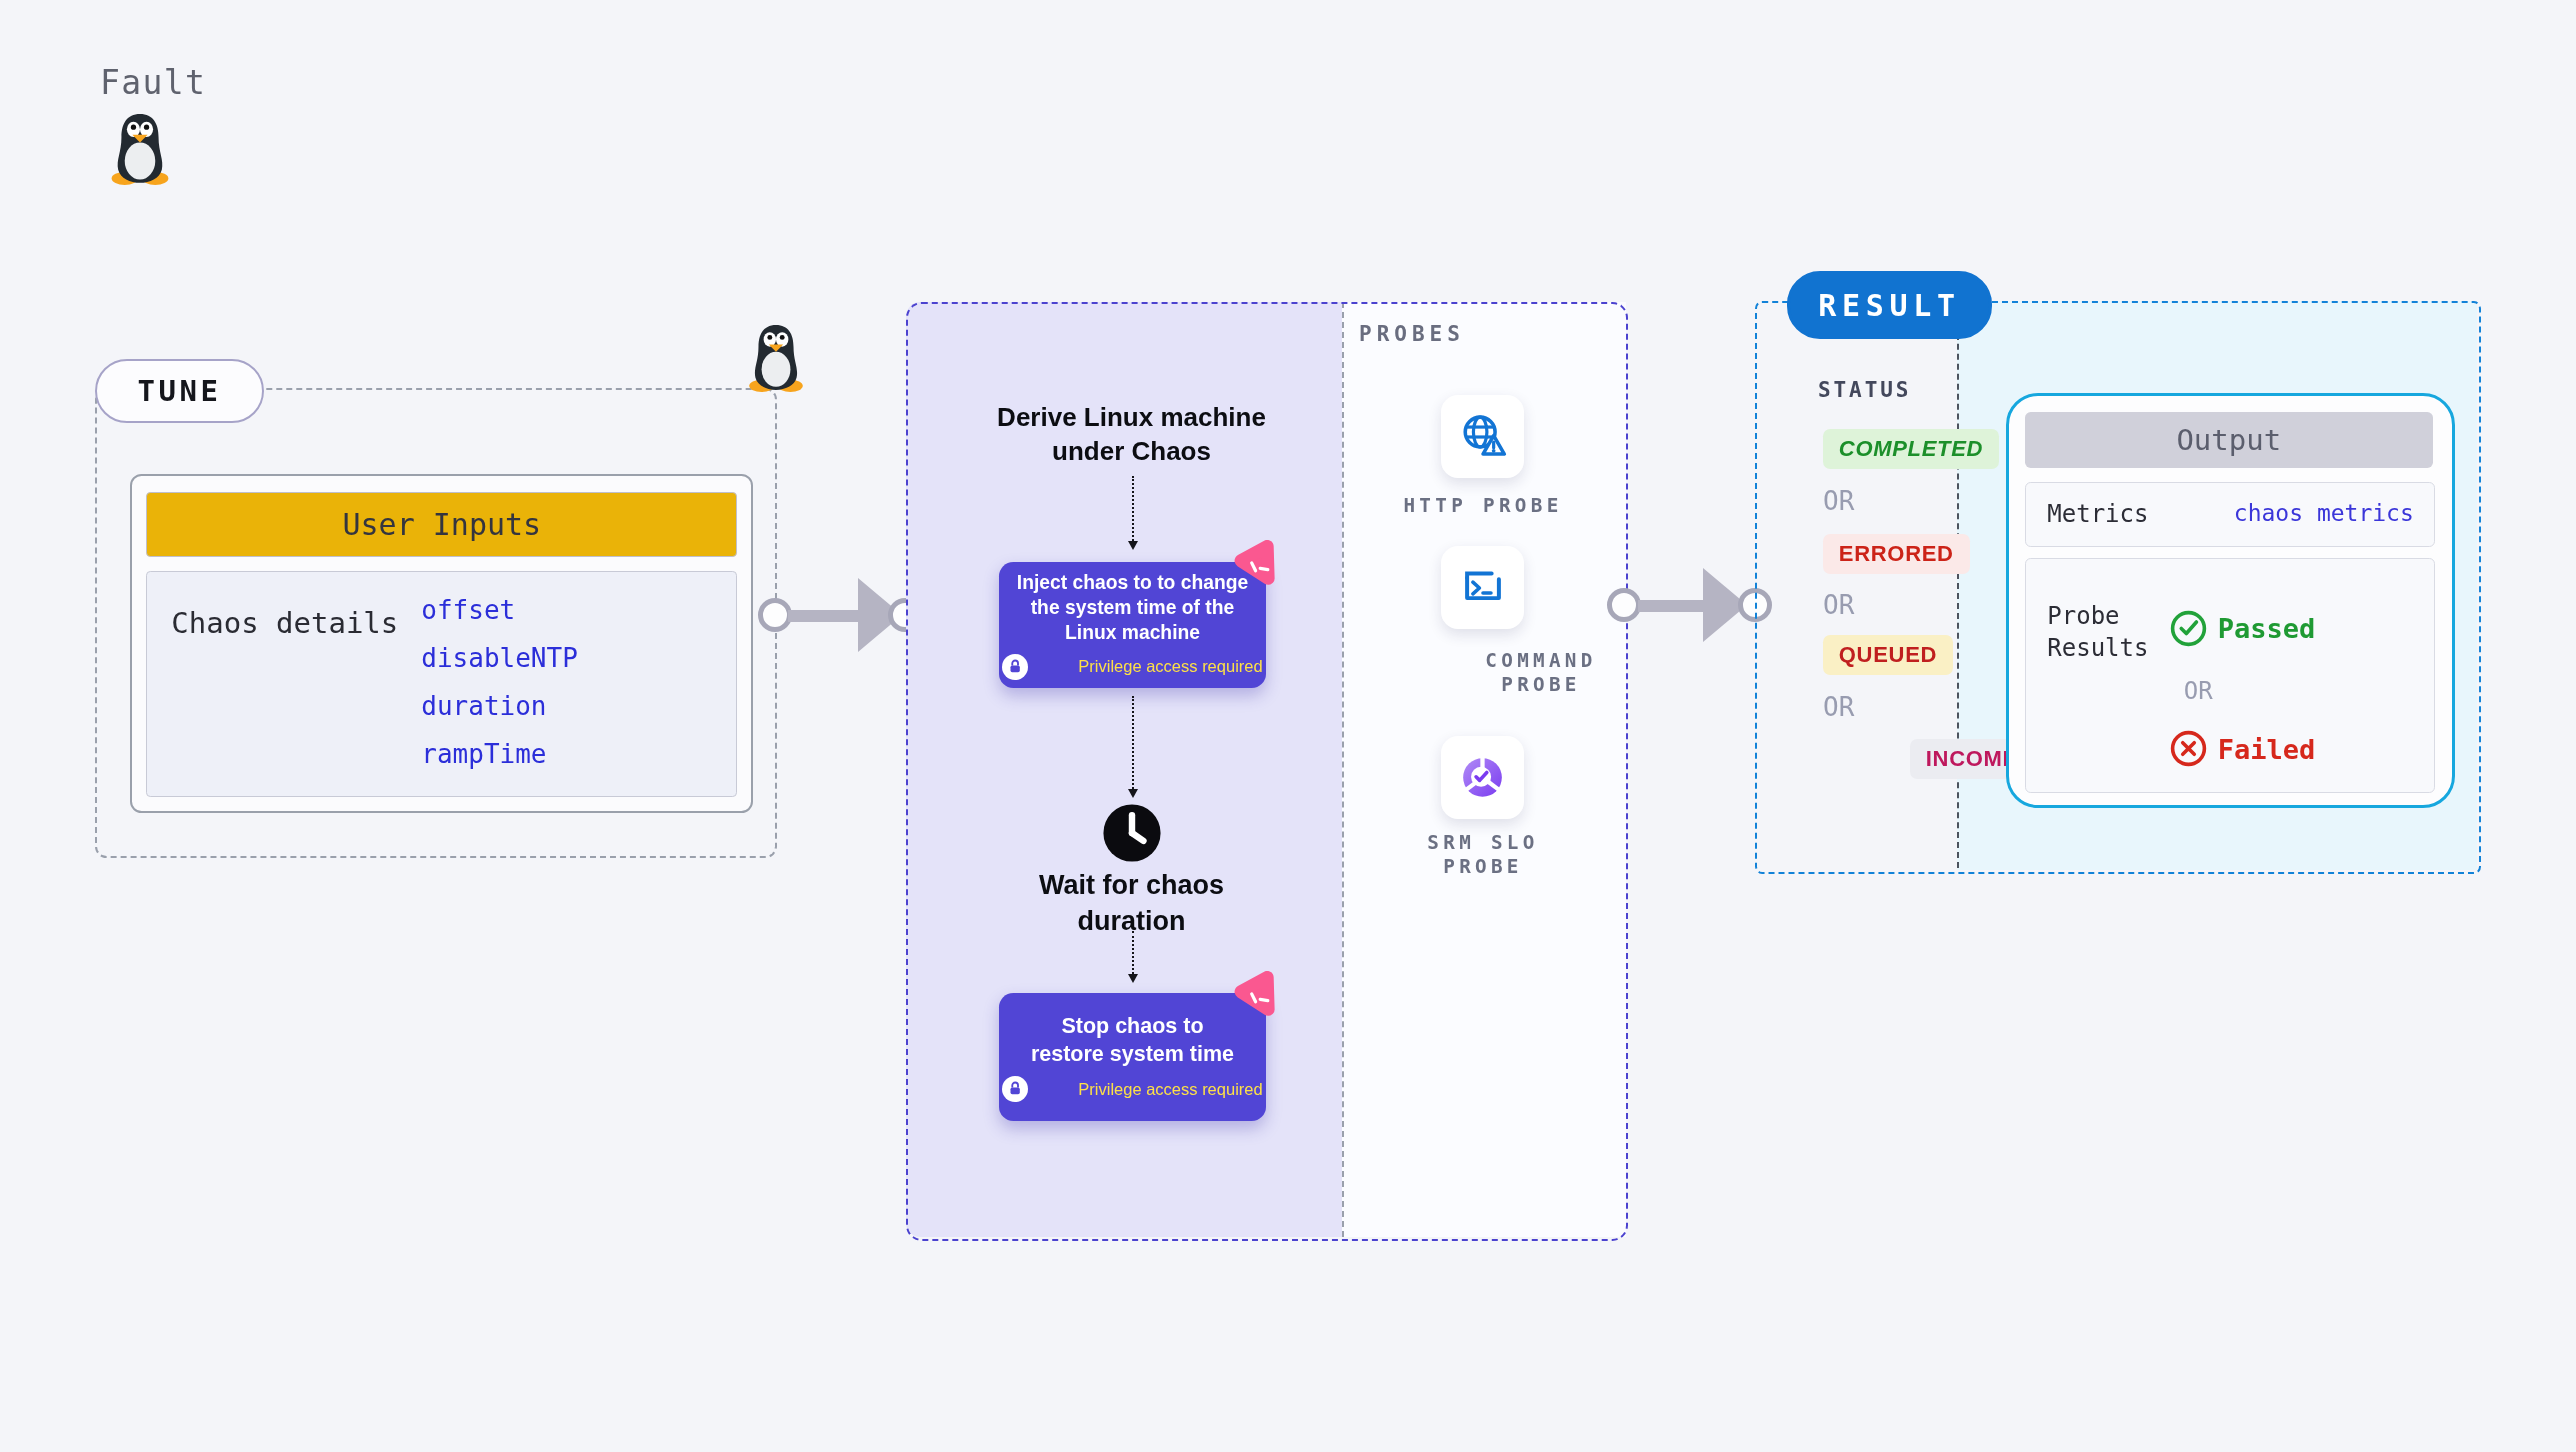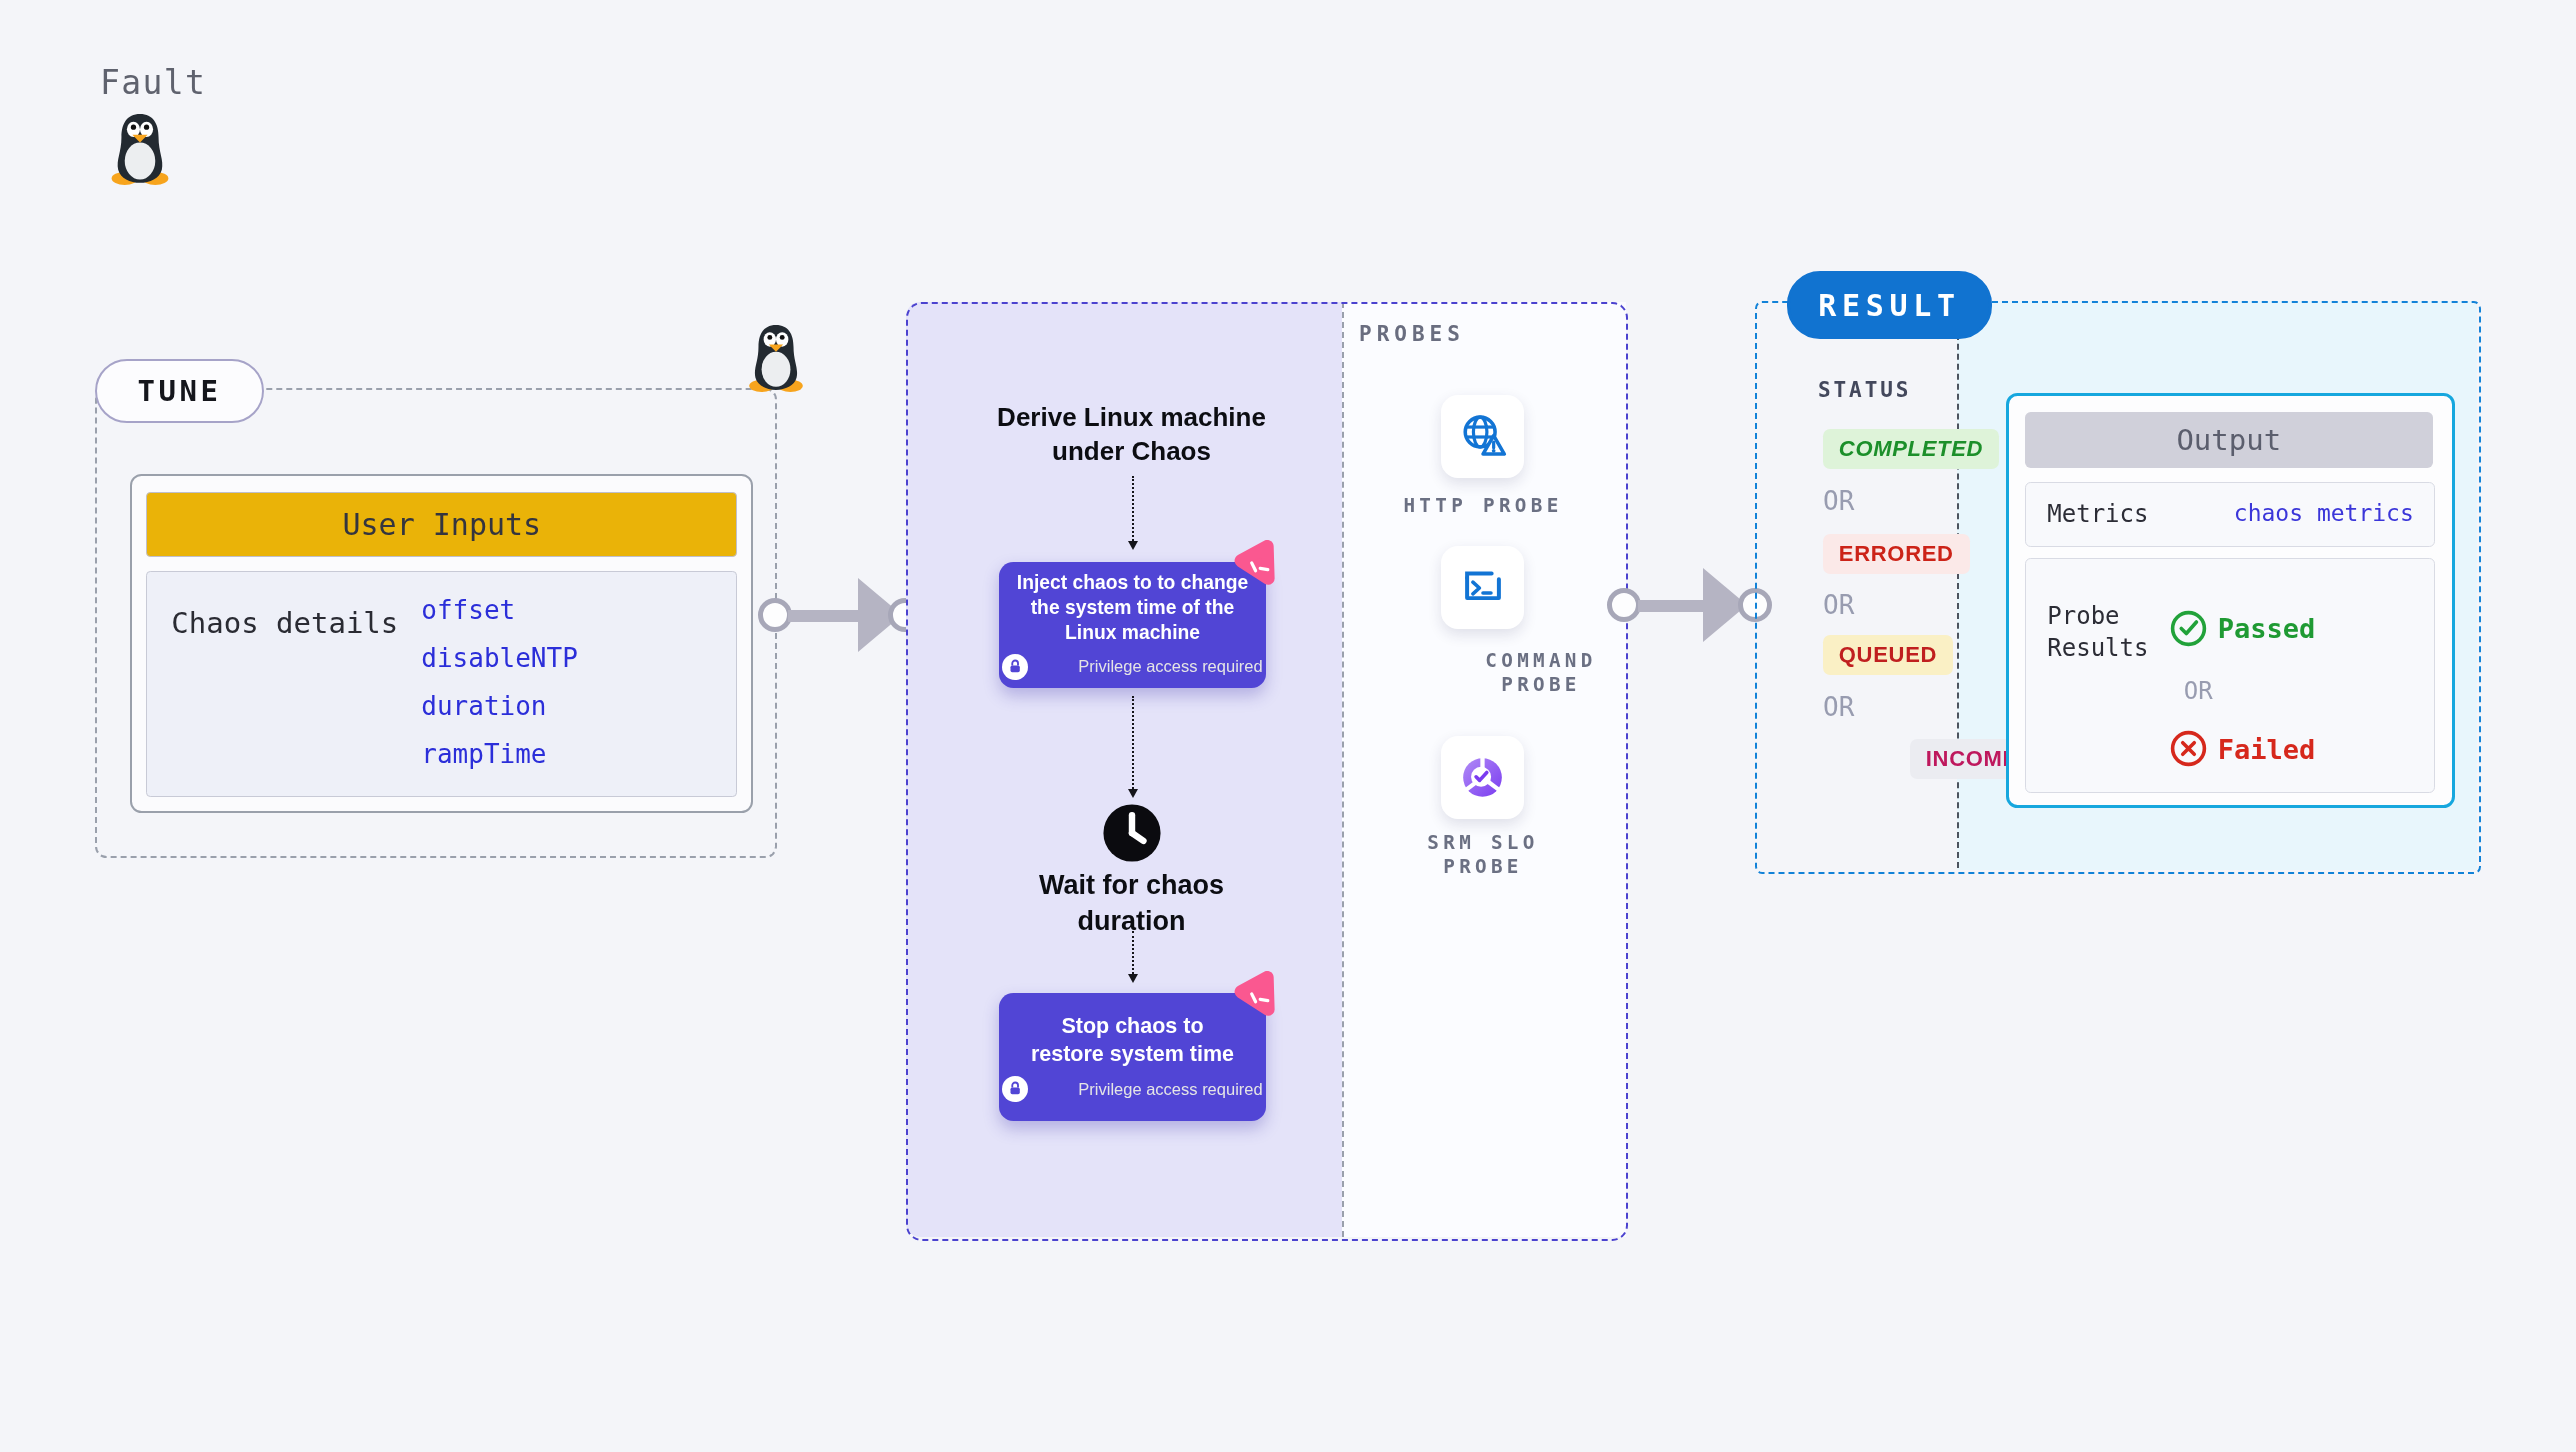--- a/index.html
+++ b/index.html
@@ -40,21 +40,21 @@
                    border:5px solid transparent;border-top:9.3px solid #14141a;}
 
   
   .flow-text{font-size:26px;font-weight:bold;color:#0c0d12;text-align:center;line-height:34px;}
   .chaos-box{background:#5145d5;border-radius:14.3px;box-shadow:0 7.2px 15.8px rgba(56,48,170,.28);
              display:flex;flex-direction:column;align-items:center;justify-content:center;color:#fff;text-align:center;}
   .chaos-line{font-weight:bold;font-size:19.3px;line-height:25px;white-space:nowrap;}
   .chaos-line2{font-weight:bold;font-size:21.5px;line-height:28px;white-space:nowrap;}
   .priv-row{display:flex;align-items:center;gap:10px;margin-top:8.6px;}
   .priv-circle{width:26px;height:26px;border-radius:50%;background:#fff;display:flex;align-items:center;justify-content:center;}
-  .priv-text{font-size:16.5px;color:#e5e5e5;margin-left:40px;}
+  .priv-text{font-size:16.5px;color:#fde047;margin-left:40px;}
 
   
   .probes-title{font-family:"DejaVu Sans Mono","Liberation Mono",monospace;font-weight:bold;font-size:21px;
                 letter-spacing:5px;color:#696d7f;}
   .probe-card{width:83px;height:83px;background:#ffffff;border-radius:17px;box-shadow:0 5.7px 14.3px rgba(30,34,80,.12);
               display:flex;align-items:center;justify-content:center;}
   .probe-label{font-family:"DejaVu Sans Mono","Liberation Mono",monospace;font-weight:bold;font-size:19.3px;
                letter-spacing:4.3px;color:#6b7083;text-align:center;line-height:23.6px;}
 
   
@@ -254,21 +254,21 @@
   <div class="abs status-title" style="left:1818px;top:378px;">STATUS</div>
 
   <div class="abs chip" style="left: 1823px; top: 429px; color: rgb(28, 143, 42); background: rgb(222, 243, 217); font-style: italic;">COMPLETED</div>
   <div class="abs or" style="left:1823px;top:486px;">OR</div>
   <div class="abs chip" style="left: 1823px; top: 534px; color: rgb(204, 35, 24); background: rgb(251, 233, 232);">ERRORED</div>
   <div class="abs or" style="left:1823px;top:590px;">OR</div>
   <div class="abs chip" style="left: 1823px; top: 635px; color: rgb(192, 31, 31); background: rgb(250, 240, 197);">QUEUED</div>
   <div class="abs or" style="left:1823px;top:692px;">OR</div>
   <div class="abs chip" style="left: 1910px; top: 739px; color: #be185d; background: rgb(235, 236, 241);">INCOMPLETED</div>
 
-  <div class="abs output-card" style="left:2006px;top:393px;width:443px;height:409px;">
+  <div class="abs output-card" style="left:2006px;top:393px;width:443px;height:409px;border-radius:32px;">
     <div class="output-head abs" style="left:15.8px;top:15.8px;width:408px;height:56px;">Output</div>
 
     <div class="out-row abs" style="left:15.8px;top:86px;width:408px;height:63px;">
       <div class="out-label abs" style="left:21.5px;top:15.8px;">Metrics</div>
       <div class="out-link abs" style="left:208px;top:17px;">chaos metrics</div>
     </div>
 
     <div class="out-row abs" style="left:15.8px;top:162px;width:408px;height:233px;">
       <div class="out-label abs" style="left:21.5px;top:42px;">
         <div>Probe</div>

